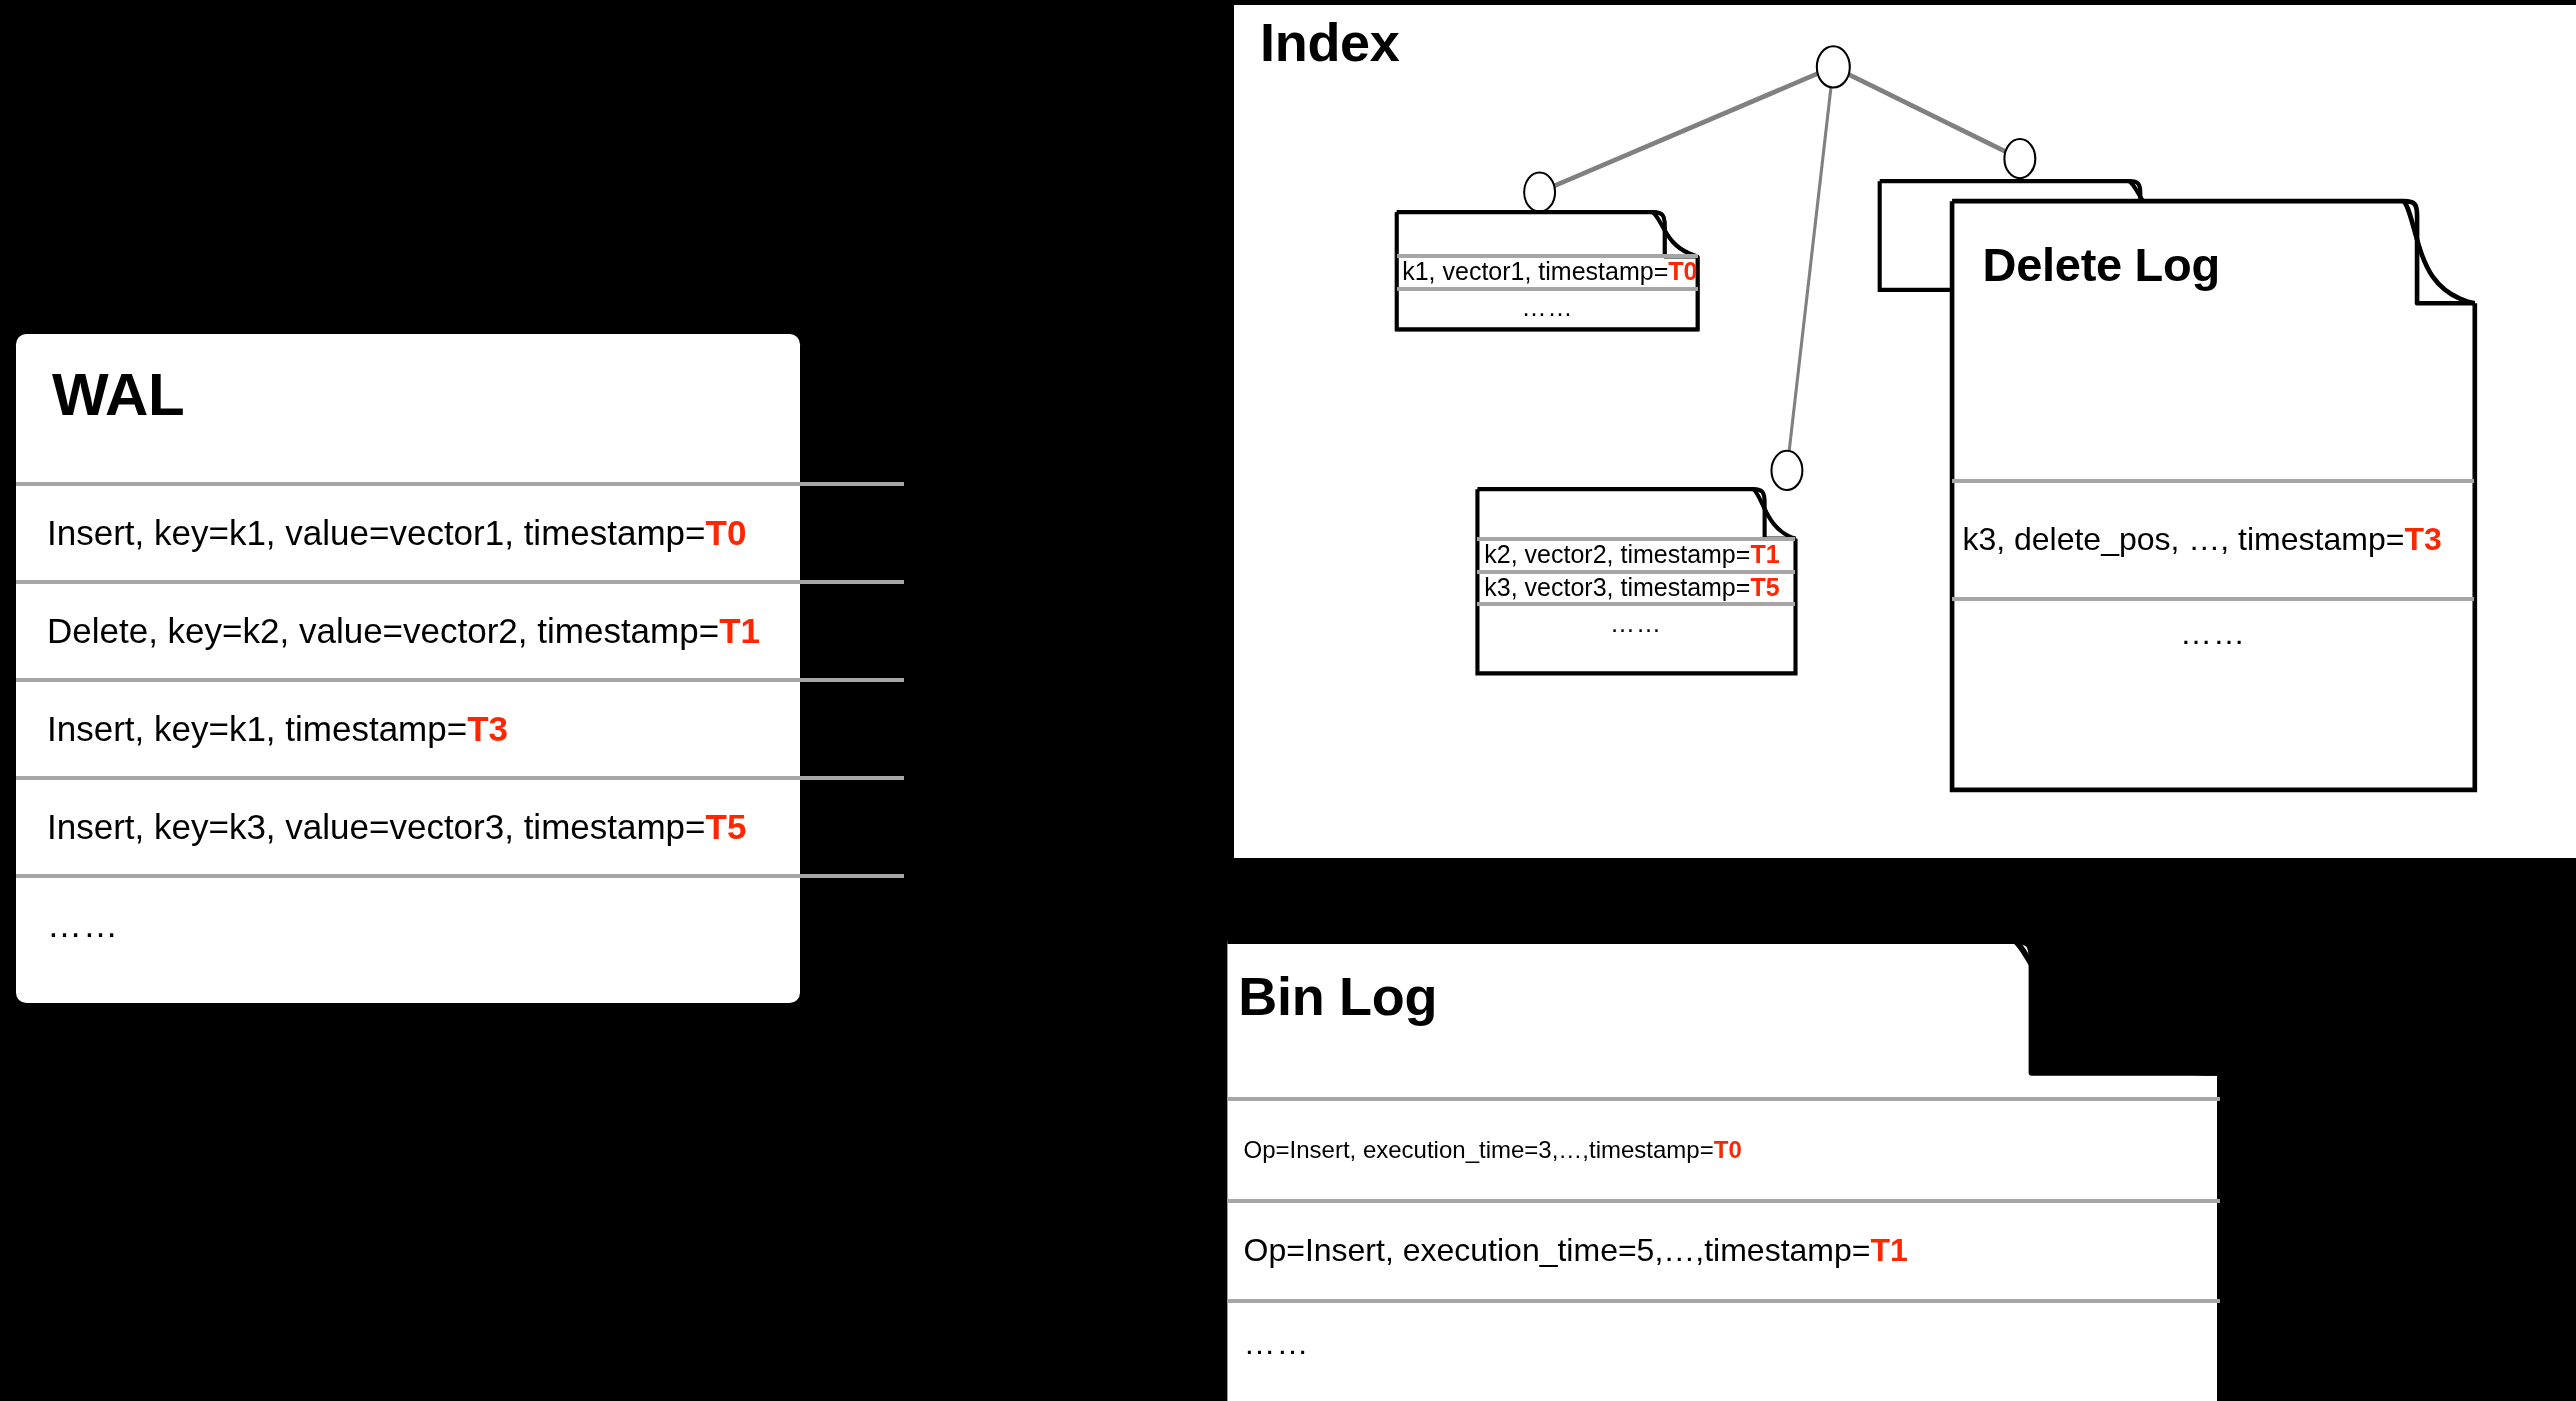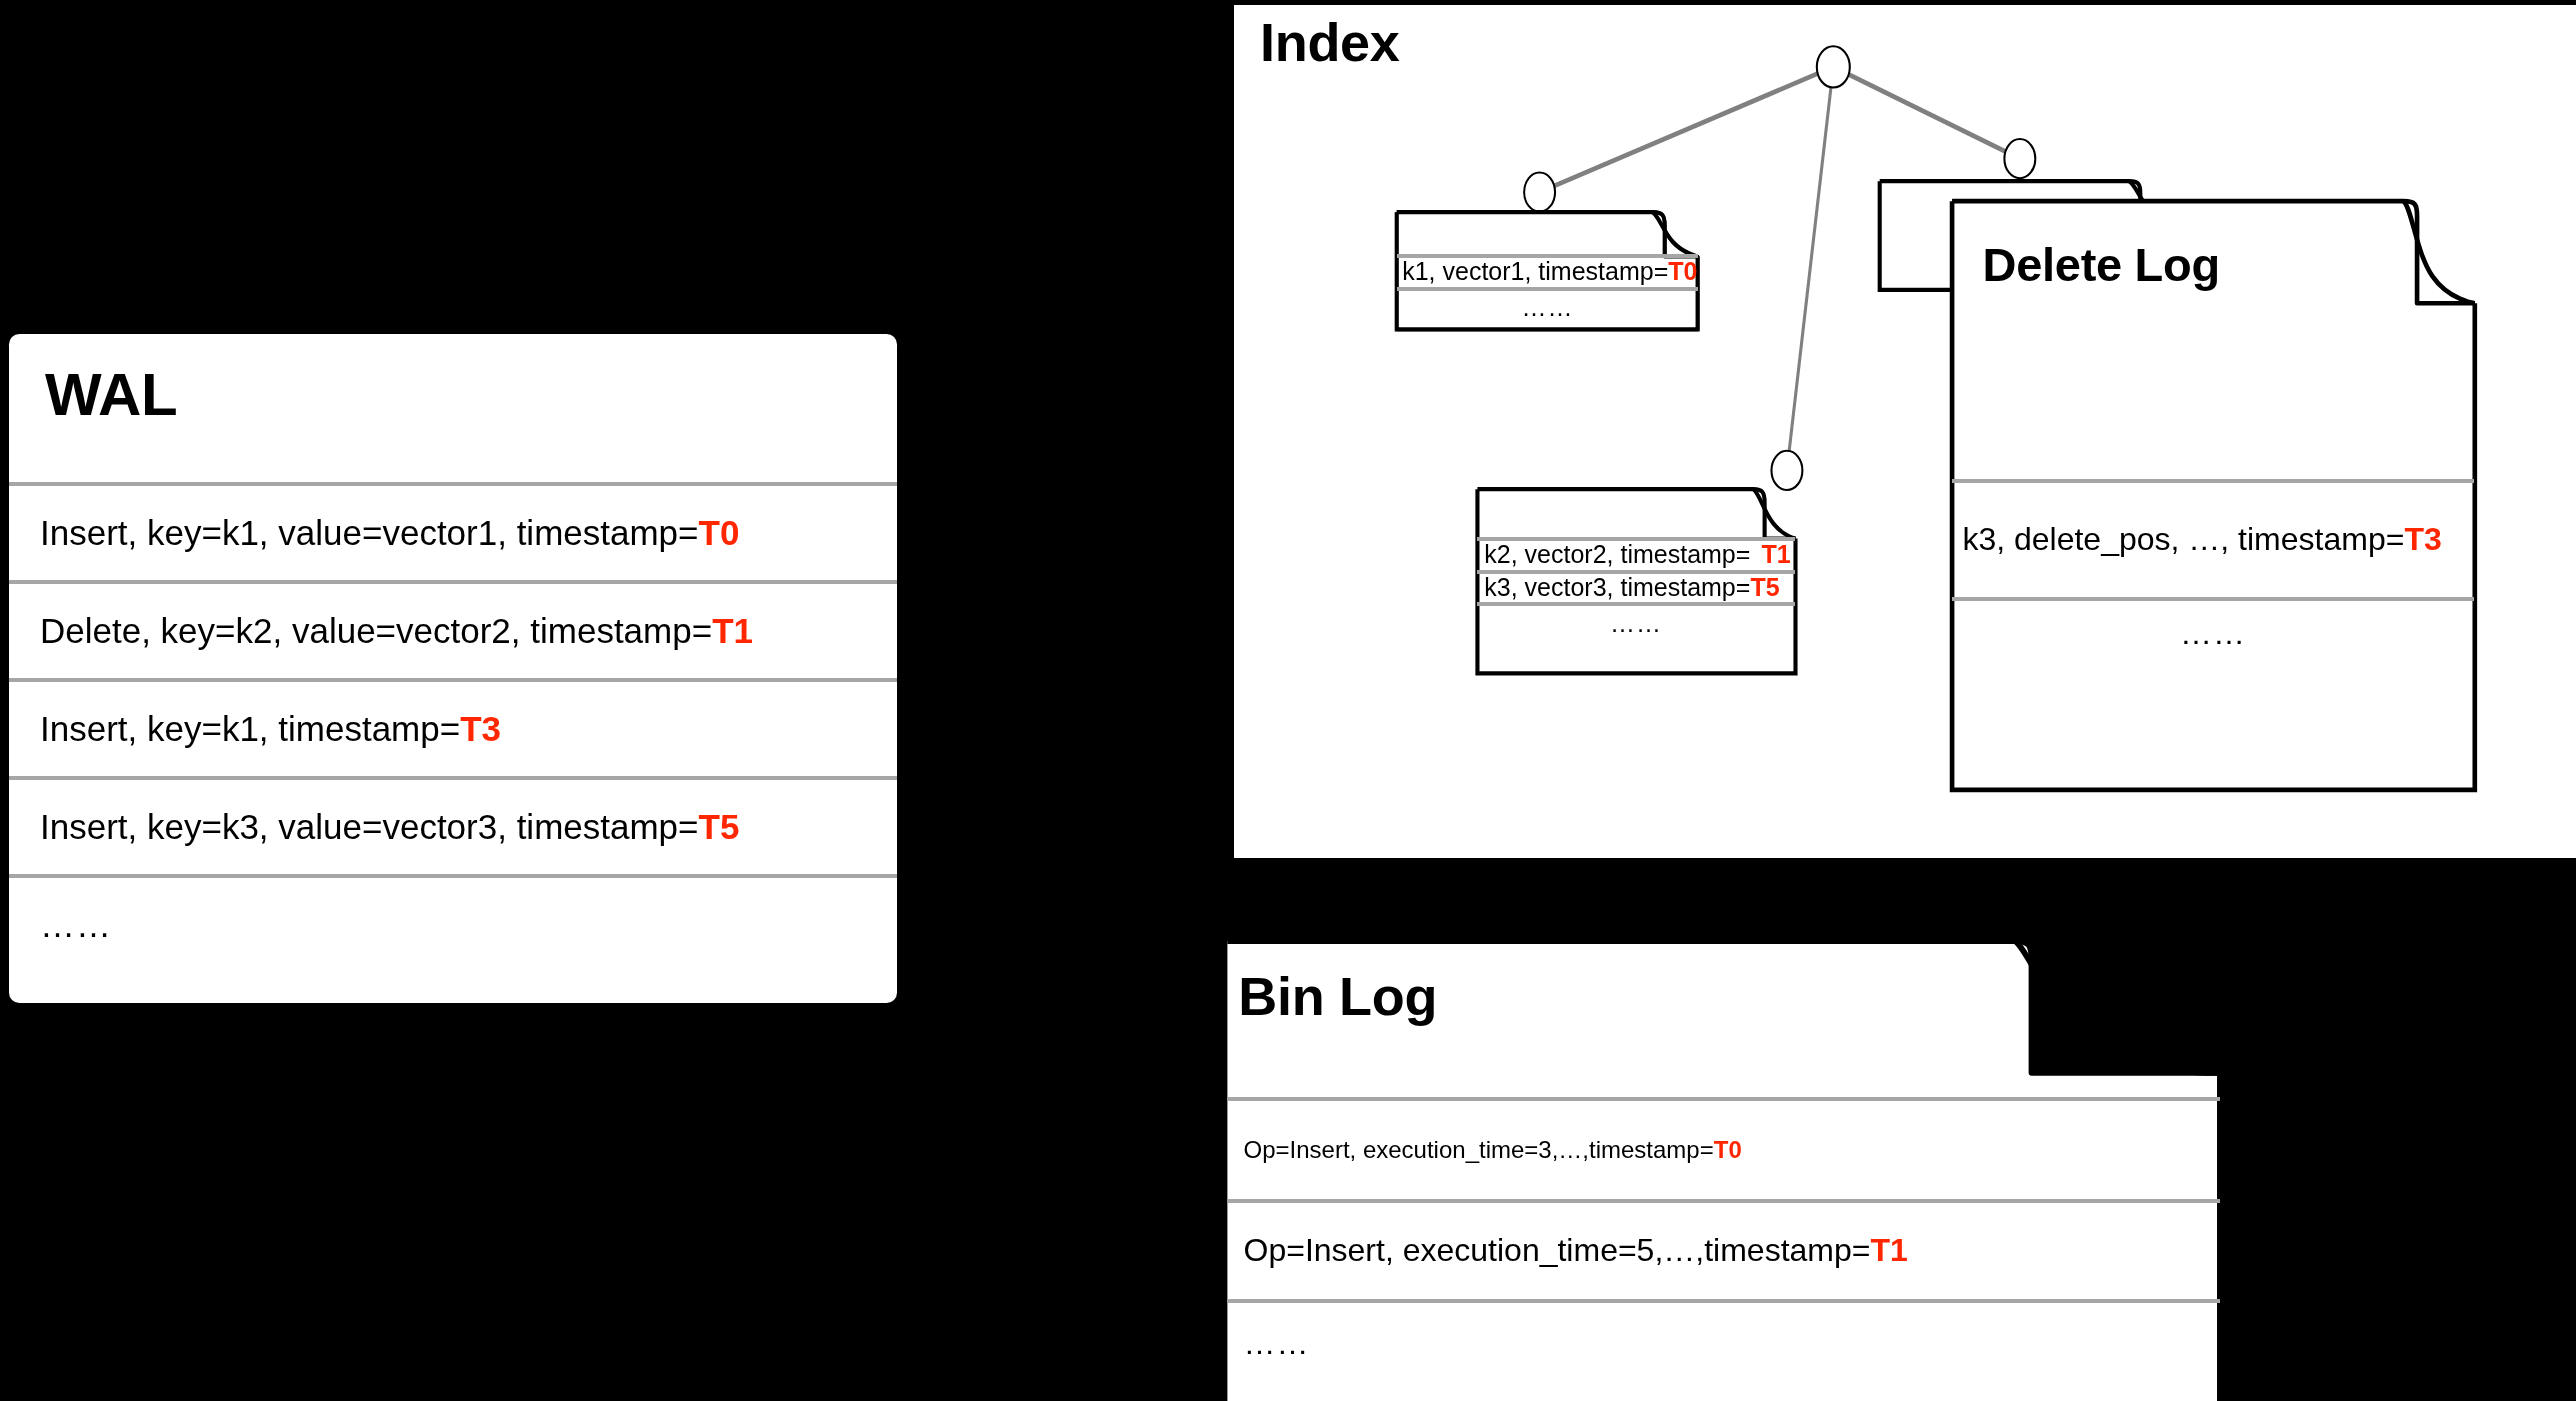--- a/index.html
+++ b/index.html
@@ -98,21 +98,21 @@
 
   .dots {
     letter-spacing: 1px;
   }
 </style>
 </head>
 <body>
 
 <div id="canvas">
 
-  <div class="panel panel-wal" style="left:9px; top:334px; width:888px; height:669px;">
+  <div class="panel panel-wal" style="left:16px; top:334px; width:784px; height:669px;">
 
     <div class="title" style="left:36px; top:31px; font-size:60px; line-height:60px;">WAL</div>
 
     <div class="divider" style="left:0; top:148px; width:888px;"></div>
     <div class="divider" style="left:0; top:246px; width:888px;"></div>
     <div class="divider" style="left:0; top:344px; width:888px;"></div>
     <div class="divider" style="left:0; top:442px; width:888px;"></div>
     <div class="divider" style="left:0; top:540px; width:888px;"></div>
 
     <div class="row" style="left:31px; top:152px; height:94px; font-size:35px;">
@@ -190,21 +190,21 @@
     <div class="doc" style="left:241px; top:479px; width:319px; height:188px;">
       <svg width="325" height="193" viewBox="0 0 630 375">
         <path d="M4,10 L540,10 C558,10 562,16 562,36 L562,106 L622,106 L622,368 L4,368 Z" fill="#ffffff" stroke="none"></path>
         <path d="M4,10 L540,10 C558,10 562,16 562,36 L562,106 L622,106" fill="none" stroke="#000000" stroke-width="8" stroke-linejoin="round"></path>
         <path d="M540,10 C552,18 560,54 580,78 C600,102 622,106 622,106" fill="none" stroke="#000000" stroke-width="8" stroke-linejoin="round"></path>
         <path d="M4,10 L4,368 L622,368 L622,106" fill="none" stroke="#000000" stroke-width="8"></path>
       </svg>
       <div class="divider" style="left:2.1px; top:53px; width:318px;"></div>
       <div class="divider" style="left:2.1px; top:86px; width:318px;"></div>
       <div class="divider" style="left:2.1px; top:118px; width:318px;"></div>
-      <div class="row" style="left:9.3px; top:55px; height:30px; font-size:25px;gap:11px;">
+      <div class="row" style="left:9.3px; top:55px; height:30px; font-size:25px;">
         <span>k2, vector2, timestamp=</span>
           <span class="ts">T1</span>
       </div>
       <div class="row" style="left:9.3px; top:88px; height:30px; font-size:25px;">
         <span>k3, vector3, timestamp=</span>
           <span class="ts">T5</span>
       </div>
       <div class="row center" style="left:2.1px; top:121px; width:318px; height:36px; font-size:25px;">
         <span class="dots">……</span>
       </div>

